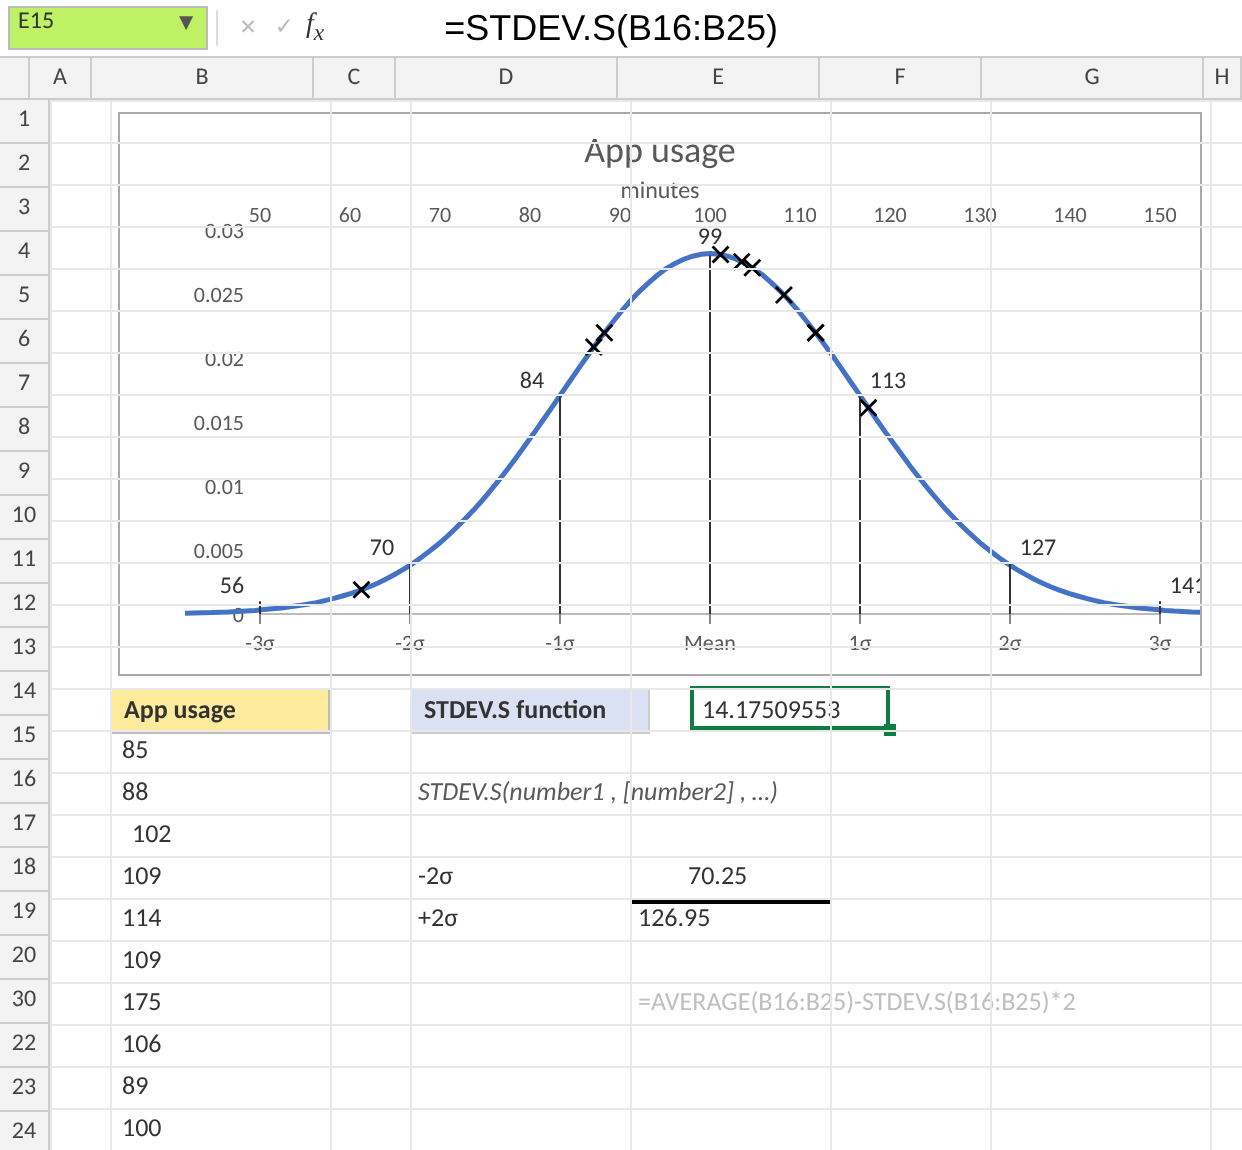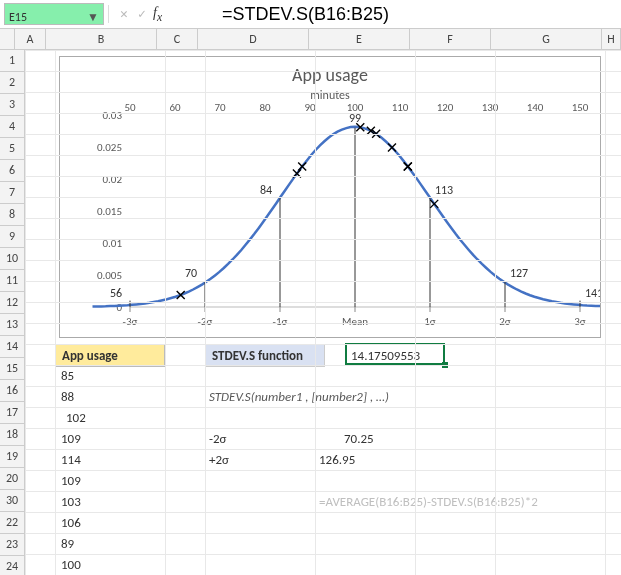--- a/index.html
+++ b/index.html
@@ -14,25 +14,25 @@
     display: flex;
     align-items: center;
     border-bottom: 1px solid #ccc;
     padding: 3px 4px;
     background: #fff;
     gap: 4px;
     height: 22px;
   }
   .name-box {
     display: flex;
-    align-items: flex-end;
+    align-items: flex-start;
     border: 1px solid #bbb;
     width: 90px;
     height: 20px;
-    background: #86efac;
+    background: #bef264;
     padding: 0 4px;
     justify-content: space-between;
   }
   .name-box span { font-size: 12px; }
   .chev { font-size: 9px; color: #555; }
   .fx-controls { display:flex; align-items:center; gap:4px; color:#666; padding: 0 4px;}
   .fx-ctrl { width:14px; text-align:center; font-family: monospace; }
   .fx-label { font-style: italic; font-family: 'Times New Roman', serif; font-size:14px; color:#333;}
   .formula-input {
     flex:1;
@@ -201,34 +201,34 @@
     </div>
 
     <div class="cell app-header" style="left:30px;top:294px;width:110px;">App usage</div>
     <div id="appUsageList">
         <div class="cell" style="left: 30px; top: 315px; width: 110px; border-bottom: 1px solid rgb(221, 221, 221); padding-left: 6px;">85</div>
         <div class="cell" style="left: 30px; top: 336px; width: 110px; border-bottom: 1px solid rgb(221, 221, 221); padding-left: 6px;">88</div>
         <div class="cell" style="left: 35px; top: 357px; width: 110px; border-bottom: 1px solid rgb(221, 221, 221); padding-left: 6px;">102</div>
         <div class="cell" style="left: 30px; top: 378px; width: 110px; border-bottom: 1px solid rgb(221, 221, 221); padding-left: 6px;">109</div>
         <div class="cell" style="left: 30px; top: 399px; width: 110px; border-bottom: 1px solid rgb(221, 221, 221); padding-left: 6px;">114</div>
         <div class="cell" style="left: 30px; top: 420px; width: 110px; border-bottom: 1px solid rgb(221, 221, 221); padding-left: 6px;">109</div>
-        <div class="cell" style="left: 30px; top: 441px; width: 110px; border-bottom: 1px solid rgb(221, 221, 221); padding-left: 6px;">103</div>
+        <div class="cell" style="left: 30px; top: 441px; width: 110px; border-bottom: 1px solid rgb(221, 221, 221); padding-left: 6px;">175</div>
         <div class="cell" style="left: 30px; top: 462px; width: 110px; border-bottom: 1px solid rgb(221, 221, 221); padding-left: 6px;">106</div>
         <div class="cell" style="left: 30px; top: 483px; width: 110px; border-bottom: 1px solid rgb(221, 221, 221); padding-left: 6px;">89</div>
         <div class="cell" style="left: 30px; top: 504px; width: 110px; border-bottom: 1px solid rgb(221, 221, 221); padding-left: 6px;">100</div>
       </div>
 
     <div class="cell func-label" style="left:180px;top:294px;width:120px;">STDEV.S function</div>
     <div class="cell selected-cell" style="left:320px;top:293px;width:100px;height:22px;">14.17509553</div>
     <div class="selected-handle" style="left:417px;top:312px;"></div>
 
     <div class="cell" style="left:180px;top:336px;width:260px;color:#595959;font-style:italic;">STDEV.S(number1 , [number2] , …)</div>
 
     <div class="cell" style="left:180px;top:378px;width:110px;border-bottom:1px solid #ddd;">-2σ</div>
-    <div class="cell" style="left:290px;top:378px;width:100px;border-bottom:1px solid #000000;padding-left:29px;">70.25</div>
+    <div class="cell" style="left:290px;top:378px;width:100px;border-bottom:3px solid #000000;padding-left:29px;">70.25</div>
     <div class="cell" style="left:180px;top:399px;width:110px;border-bottom:1px solid #ddd;">+2σ</div>
     <div class="cell" style="left:290px;top:399px;width:100px;border-bottom:1px solid #ddd;">126.95</div>
 
     <div class="cell" style="left:290px;top:441px;width:300px;color:#bfbfbf;">=AVERAGE(B16:B25)-STDEV.S(B16:B25)*2</div>
 
   <div class="gridline" style="left: 0px; top: 0px; width: 1px; height: 525px;"></div>
       <div class="gridline" style="left: 30px; top: 0px; width: 1px; height: 525px;"></div>
       <div class="gridline" style="left: 140px; top: 0px; width: 1px; height: 525px;"></div>
       <div class="gridline" style="left: 180px; top: 0px; width: 1px; height: 525px;"></div>
       <div class="gridline" style="left: 290px; top: 0px; width: 1px; height: 525px;"></div>

